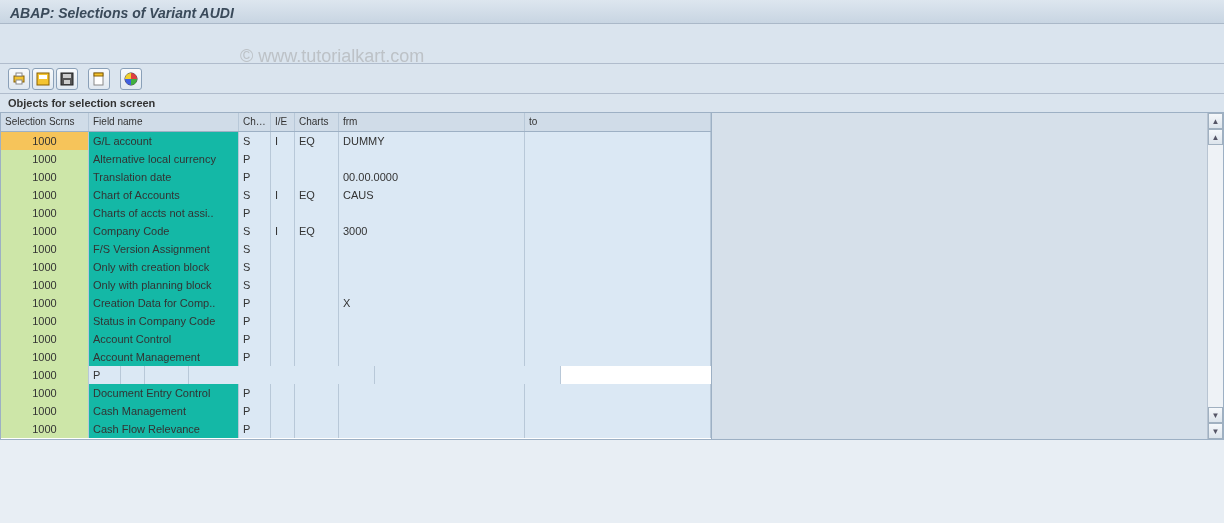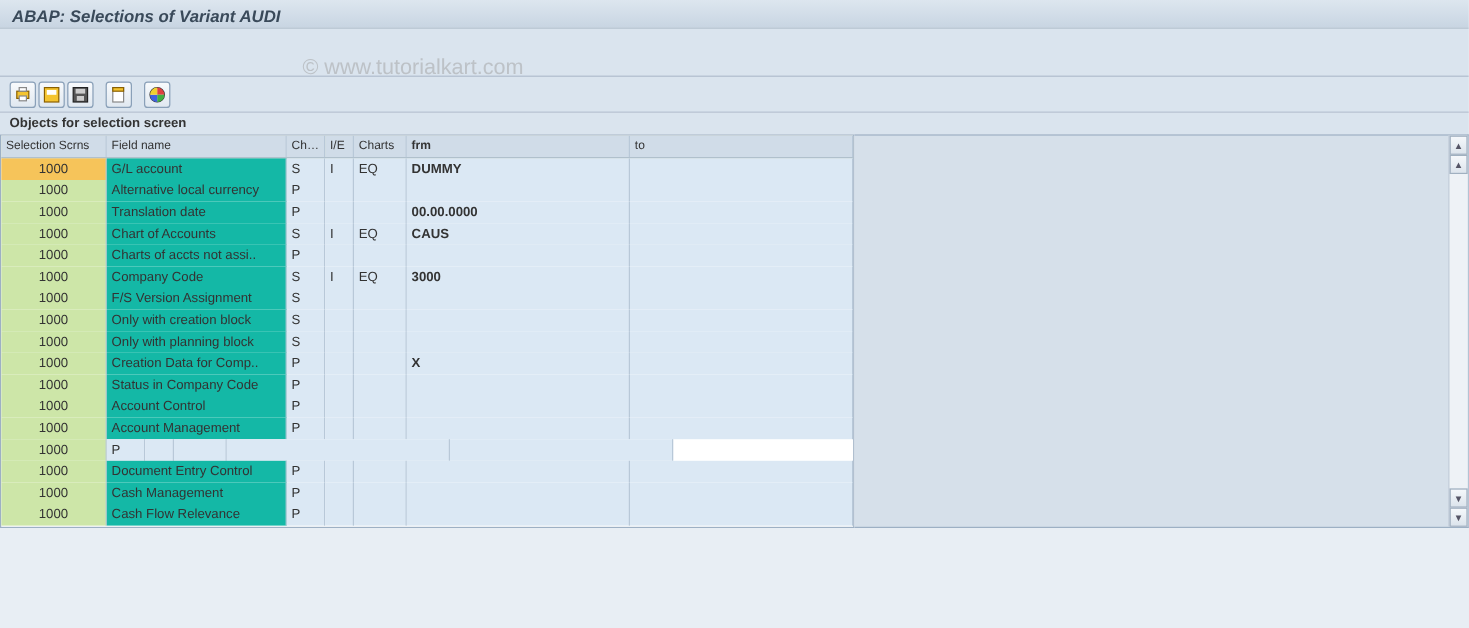--- a/index.html
+++ b/index.html
@@ -24,21 +24,21 @@
       height: 24px;
     }
     .menu-bar {
       background: #dae4ee;
       height: 40px;
       border-bottom: 1px solid #b0bccc;
       position: relative;
     }
     .watermark {
       position: absolute;
-      left: 252px;
+      left: 240px;
       top: 22px;
       color: rgba(160,160,160,0.5);
       font-size: 18px;
       pointer-events: none;
     }
     .toolbar {
       background: #dae4ee;
       padding: 4px 8px;
       border-bottom: 1px solid #b0bccc;
       display: flex;
@@ -116,21 +116,21 @@
       text-overflow: ellipsis;
       height: 18px;
       line-height: 14px;
     }
     .gh { background: #d0dce8; color: #333; font-size: 10px; }
     .col-scrn { width: 88px; }
     .col-field { width: 150px; }
     .col-type { width: 32px; }
     .col-ie { width: 24px; }
     .col-option { width: 44px; }
-    .col-frm { width: 186px; font-weight: bold; }
+    .col-frm { width: 186px; }
     .col-to { width: 186px; }
     .grid-row { display: flex; }
     .gc-scrn { background: #cde6a8; text-align: center; }
     .gc-scrn.sel { background: #f6c45a; }
     .gc-field { background: #14b8a6; }
     .gc-rest { background: #dbe8f4; }
     .icon-svg { display: block; }
   </style>
 </head>
 <body>

